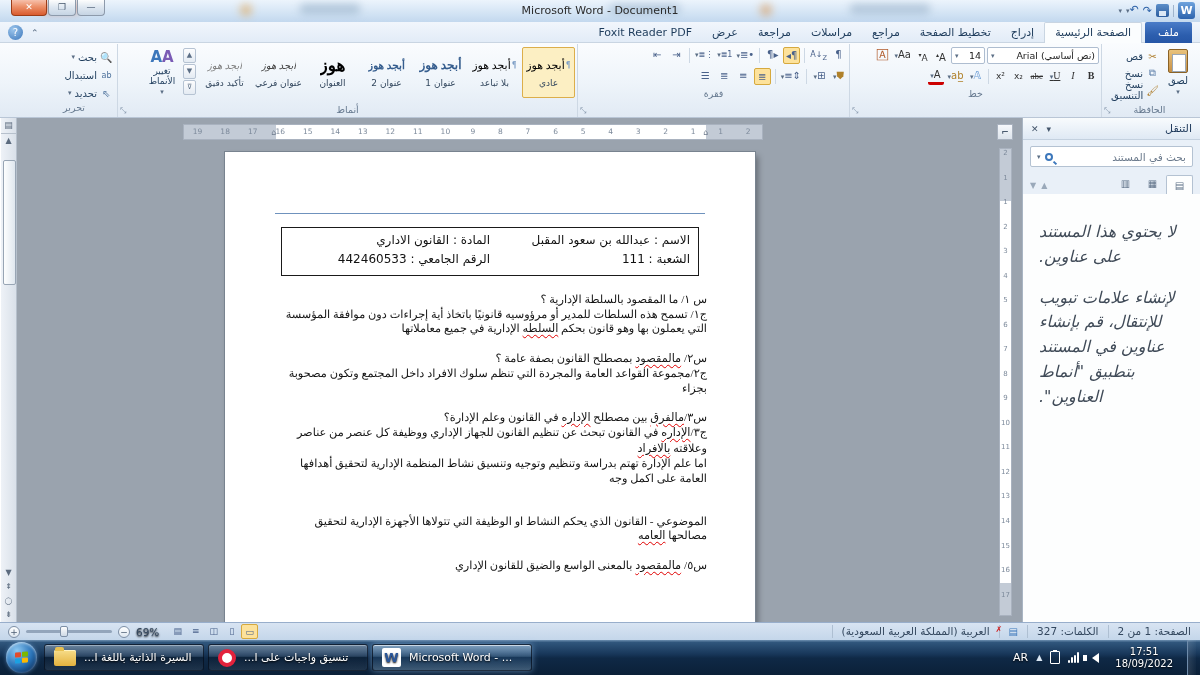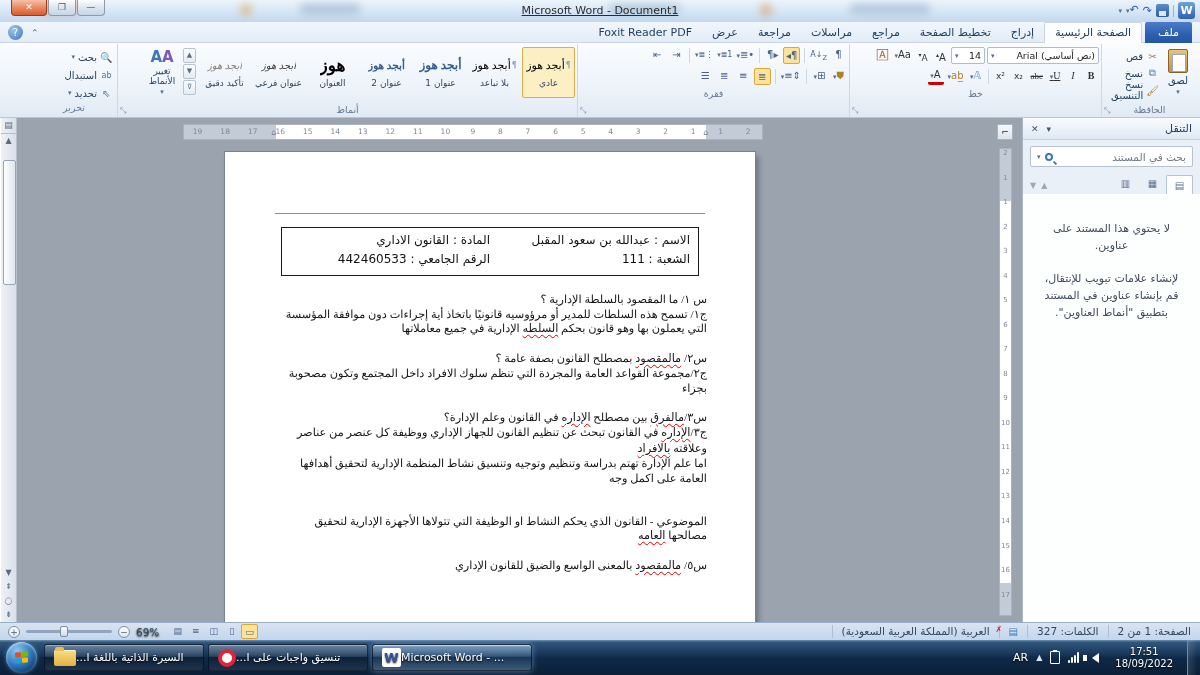--- a/index.html
+++ b/index.html
@@ -3,21 +3,21 @@
 <meta charset="utf-8">
 <style>
   *{margin:0;padding:0;box-sizing:border-box;font-family:"DejaVu Sans","Liberation Sans",sans-serif;}
   html,body{width:1200px;height:675px;overflow:hidden;background:#0a1a30;}
   #screen{position:relative;width:1200px;height:675px;}
   #word-window{position:absolute;top:0;left:0;width:1200px;height:640px;background:#c7daee;}
 
   
   .titlebar{position:absolute;top:0;left:0;right:0;height:22px;background:linear-gradient(#ecf4fc,#cfe1f3 70%,#c3d8ee);overflow:hidden;}
   .blob{position:absolute;filter:blur(4px);opacity:.55;border-radius:4px;}
-  .title-text{position:absolute;left:0;right:0;top:4px;text-align:center;font-size:11px;color:#2b2b2b;direction:ltr;text-decoration:underline;}
+  .title-text{position:absolute;left:0;right:0;top:4px;text-align:center;font-size:11px;color:#2b2b2b;direction:ltr;}
   .wc{position:absolute;left:10px;top:0;display:flex;direction:ltr;z-index:5;}
   .wc .wbtn{height:16px;width:28px;border:1px solid #8d9aab;border-top:none;border-radius:0 0 4px 4px;background:linear-gradient(#fdfdfd,#dfe8f1 45%,#c6d4e4);color:#44566b;font-size:9px;line-height:14px;text-align:center;margin-left:1px;}
   .wc .close{width:36px;background:linear-gradient(#f6c0ab,#ec8f68 45%,#d95b2e);color:#fff;border-color:#9c3c17;font-weight:bold;}
   .qat{position:absolute;right:5px;top:2px;display:flex;align-items:center;gap:4px;direction:rtl;z-index:5;}
   .wicon{width:17px;height:17px;border-radius:3px;background:linear-gradient(#6ea3dd,#2c63ad);color:#fff;font-size:11px;font-weight:bold;text-align:center;line-height:17px;direction:ltr;}
   .qbtn{font-size:11px;color:#2f63a8;line-height:16px;}
   .floppy{width:13px;height:13px;background:linear-gradient(#5b8ec9,#2d5d9e);border-radius:2px;position:relative;}
   .floppy:after{content:"";position:absolute;left:3px;bottom:1px;width:7px;height:5px;background:#dce8f5;}
   .qsep{width:1px;height:12px;background:#9fb4cc;}
 
@@ -103,41 +103,41 @@
   .np-headbtns{margin-right:auto;display:flex;gap:8px;direction:ltr;color:#44566b;font-size:9px;}
   .np-search{margin:6px 7px 5px;height:21px;background:#fff;border:1px solid #b4c2d2;border-radius:2px;display:flex;direction:rtl;align-items:center;font-size:10.5px;color:#6b7a8c;padding:0 6px;}
   .np-searchbtn{margin-right:auto;display:flex;align-items:center;gap:4px;direction:ltr;}
   .mag{width:8px;height:8px;border:2px solid #3c77bb;border-radius:50%;position:relative;}
   .mag:after{content:"";position:absolute;width:4px;height:2px;background:#3c77bb;transform:rotate(45deg);left:6px;top:7px;}
   .np-tabs{display:flex;direction:rtl;align-items:flex-end;padding:0 7px;height:24px;border-bottom:1px solid #c4d1df;}
   .np-tab{width:27px;height:21px;text-align:center;font-size:10px;color:#5b6e85;line-height:20px;}
   .np-tab.on{background:#fdfefe;border:1px solid #b4c2d2;border-bottom-color:#fdfefe;border-radius:2px 2px 0 0;margin-bottom:-1px;}
   .np-arrows{margin-right:auto;display:flex;gap:5px;color:#9aa9ba;font-size:8px;align-items:center;padding-bottom:5px;}
   .np-body{position:absolute;top:76px;left:0;right:0;bottom:0;background:#fdfefe;}
-  .np-msg{padding:26px 16px 0;font-size:11px;color:#404b58;text-align:center;line-height:1.55;direction:rtl;}
+  .np-msg{padding:26px 16px 0;font-size:16px;color:#404b58;text-align:left;line-height:1.55;direction:rtl;font-style:italic;}
   .np-msg + .np-msg{padding-top:16px;}
 
   
   #statusbar{position:absolute;top:622px;left:0;right:0;height:18px;background:linear-gradient(#d8e4f2,#c4d6ea);border-top:1px solid #98aecb;display:flex;direction:rtl;align-items:center;font-size:10.5px;color:#33475e;}
   .seg{padding:0 9px;border-left:1px solid #aebfd2;height:13px;line-height:13px;}
   .proofico{color:#3c77bb;font-size:10px;position:relative;}
   .proofico i{position:absolute;top:-2px;left:-4px;color:#d02020;font-style:normal;font-size:8px;font-weight:bold;}
   .zoomctl{margin-right:auto;display:flex;direction:ltr;align-items:center;gap:6px;padding:0 8px;}
   .zbtn{width:12px;height:12px;border:1px solid #7d8fa6;border-radius:50%;font-size:9px;line-height:10px;text-align:center;color:#4a5c72;background:linear-gradient(#fff,#dde6ef);}
   .ztrack{width:86px;height:3px;background:#93a5bb;border-radius:2px;position:relative;}
   .zthumb{position:absolute;left:34px;top:-4px;width:8px;height:11px;background:linear-gradient(#fdfdfd,#cfdae6);border:1px solid #7d8fa6;border-radius:2px;}
   .viewbtns{display:flex;gap:1px;margin-left:4px;}
   .vb{width:17px;height:15px;text-align:center;font-size:9px;color:#49618a;line-height:14px;border-radius:2px;}
 
   
   #taskbar{position:absolute;bottom:0;left:0;right:0;height:35px;background:linear-gradient(#6d8fb0 0%,#30567c 7%,#18375a 40%,#0f2946 52%,#0b2038 100%);display:flex;direction:ltr;align-items:center;}
   .orb{width:31px;height:31px;margin:0 5px 0 6px;border-radius:50%;background:radial-gradient(circle at 35% 28%,#8cc8f2,#2b74b8 50%,#123a6b 80%,#081c36);box-shadow:inset 0 1px 3px rgba(255,255,255,.7),0 0 4px rgba(120,180,240,.5);display:flex;align-items:center;justify-content:center;}
   .flag{width:13px;height:11px;display:grid;grid-template-columns:6px 6px;grid-template-rows:5px 5px;gap:1px;transform:skewY(-6deg);}
   .flag i{border-radius:1px;}
-  .tbtn{height:27px;margin:0 2px;padding:0 9px;width:160px;display:flex;align-items:center;gap:0;border:1px solid rgba(5,15,30,.75);border-radius:3px;background:linear-gradient(rgba(255,255,255,.30),rgba(255,255,255,.10) 45%,rgba(0,0,0,.18) 50%,rgba(255,255,255,.08));box-shadow:inset 0 1px 0 rgba(255,255,255,.35);color:#fff;font-size:11px;text-shadow:0 1px 2px #000;overflow:hidden;}
+  .tbtn{height:27px;margin:0 2px;padding:0 9px;width:160px;display:flex;align-items:center;gap:8px;border:1px solid rgba(5,15,30,.75);border-radius:3px;background:linear-gradient(rgba(255,255,255,.30),rgba(255,255,255,.10) 45%,rgba(0,0,0,.18) 50%,rgba(255,255,255,.08));box-shadow:inset 0 1px 0 rgba(255,255,255,.35);color:#fff;font-size:11px;text-shadow:0 1px 2px #000;overflow:hidden;}
   .tbtn.on{background:linear-gradient(rgba(200,230,255,.55),rgba(150,200,240,.25) 45%,rgba(40,80,120,.35) 50%,rgba(180,220,250,.3));box-shadow:inset 0 1px 0 rgba(255,255,255,.6),0 0 6px rgba(160,210,255,.5);}
   .tlabel{white-space:nowrap;overflow:hidden;}
   .ifolder{width:22px;height:16px;background:linear-gradient(#f7dd8a,#e4b23e);border-radius:2px;position:relative;box-shadow:inset 0 1px 0 #fff3c0;}
   .ifolder:before{content:"";position:absolute;top:-3px;left:1px;width:9px;height:4px;background:#e8c050;border-radius:2px 2px 0 0;}
   .iopera{width:18px;height:18px;border-radius:50%;border:4px solid #e3223c;background:#fff;}
   .iword{width:19px;height:19px;background:#fff;border-radius:2px;color:#2a5699;font-weight:bold;font-size:13px;text-align:center;line-height:19px;direction:ltr;}
   .tray{margin-left:auto;display:flex;align-items:center;gap:8px;padding:0 4px;color:#fff;}
   .trtxt{font-size:11px;text-shadow:0 1px 2px #000;}
   .trsm{font-size:8px;color:#dce8f5;}
   .bars{display:flex;align-items:flex-end;gap:1px;height:11px;}

